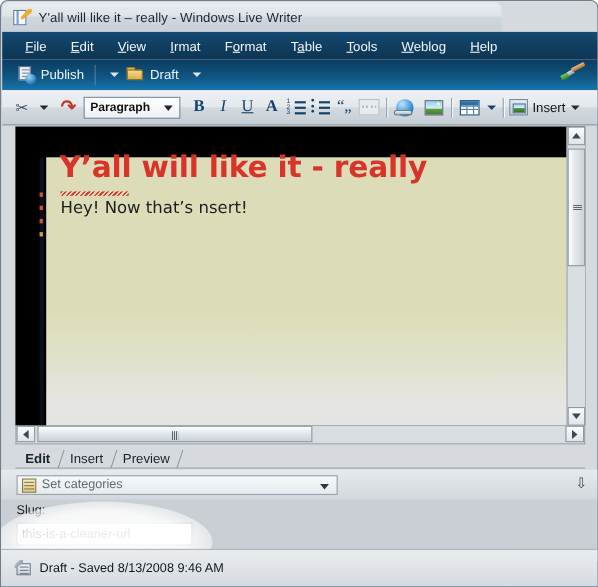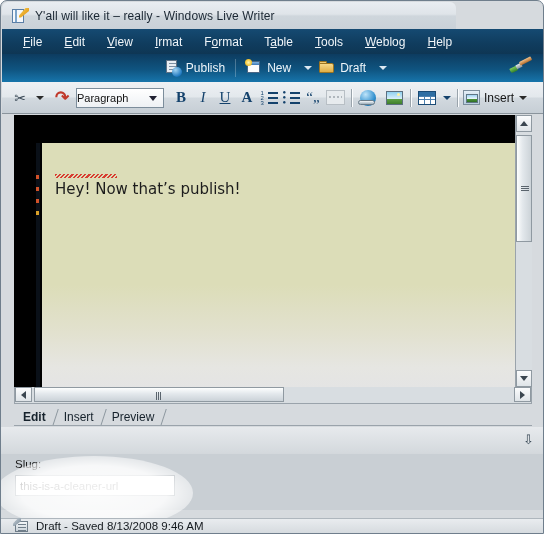--- a/index.html
+++ b/index.html
@@ -103,23 +103,22 @@
 
   
   .pubbar {
     position: absolute;
     left: 1px; top: 53px;
     width: 542px;
     height: 28px;
     background: linear-gradient(to bottom, #0d3c60 0%, #0f5480 55%, #1775ab 100%);
     display: flex;
     align-items: center;
-    padding-left: 3px;
-    box-sizing: border-box;
-    justify-content: center;
+    padding-left: 9px;
+    box-sizing: border-box;
   }
   .pb-btn {
     display: flex;
     align-items: center;
     height: 22px;
     padding: 0 5px;
     color: #eef5fa;
     font-size: 12px;
     white-space: nowrap;
     cursor: default;
@@ -256,23 +255,24 @@
     font-size:17px; color:#c0392b; line-height:1; font-weight:bold;
     transform: scaleX(-1);
     display:inline-block;
   }
   .para-combo {
     height: 20px; width: 88px;
     background: linear-gradient(to bottom,#ffffff,#eef1f4);
     border: 1px solid #7c8d9b;
     box-sizing: border-box;
     display:flex; align-items:center;
-    font-size: 11px; color:#111; 
+    font-size: 11px; color:#111; padding-left:5px;
     margin-left: 3px; margin-right: 6px;
     position: relative;
+    font-weight: bold;
   }
   .para-combo .cbx-arrow {
     position:absolute; right:6px; top:7px;
     width:0;height:0;border-left:4px solid transparent;border-right:4px solid transparent;
     border-top:5px solid #223;
   }
   .btn-b { font-family:"Liberation Serif",serif; font-weight:bold; font-size:15px; color:#14426c;}
   .btn-i { font-family:"Liberation Serif",serif; font-style:italic; font-size:15px; color:#14426c;}
   .btn-u { font-family:"Liberation Serif",serif; font-size:15px; color:#14426c; text-decoration:underline;}
   .btn-a { font-family:"Liberation Serif",serif; font-weight:bold; font-size:15px; color:#14426c;}
@@ -492,21 +492,21 @@
   .glow {
     position:absolute; left:-6px; top:455px;
     width:198px; height:74px;
     border-radius:50%;
     background: radial-gradient(ellipse at center, rgba(255,255,255,0.93) 0%, rgba(255,255,255,0.86) 52%, rgba(255,255,255,0.30) 82%, rgba(255,255,255,0) 100%);
     pointer-events:none;
   }
 
   
   .statusbar {
-    position:absolute; left:0; bottom:0; width:544px; height:15px;
+    position:absolute; left:0; bottom:0; width:544px; height:34px;
     background: linear-gradient(to bottom,#e9ecef,#d6dbdf);
     border-top:1px solid #aeb6bd;
     display:flex; align-items:center; padding-left:13px;
     box-sizing:border-box;
   }
   .status-ico { width:16px;height:14px; position:relative; margin-right:6px; flex:0 0 auto;}
   .status-ico .bg {
     position:absolute; left:1px; top:2px; width:13px; height:11px;
     background: linear-gradient(to bottom,#f3f6f8,#c9d2d9);
     border:1px solid #6f7d89; box-sizing:border-box;
@@ -548,27 +548,20 @@
 
     <div class="pubbar">
       <div class="pb-btn">
         <span class="ic ic-publish">
             <span class="sheet"></span>
             <span class="globe"></span>
           </span>
         <span class="lbl">Publish</span>
       </div>
       <div class="pb-sep"></div>
-      <div class="pb-btn">
-        <span class="ic ic-new">
-            <span class="w"></span>
-            <span class="star"></span>
-          </span>
-        <span class="lbl">New</span>
-      </div>
       <div class="pb-arrow"></div>
       <div class="pb-btn">
         <span class="ic ic-open">
             <span class="f2"></span>
             <span class="f1"></span>
           </span>
         <span class="lbl">Draft</span>
       </div>
       <div class="pb-arrow"></div>
     </div>
@@ -659,22 +652,23 @@
     </div>
 
     <div class="canvas-wrap">
       <div class="page"></div>
       <div class="page-accent">
         <i style="top:32px"></i>
           <i style="top:44px"></i>
           <i style="top:56px"></i>
           <i style="top:68px;background:#d8a02a"></i>
       </div>
+      <div class="doc-title">Y’all will like it - really</div>
       <div class="squiggle"></div>
-      <div class="doc-body">Hey! Now that’s publish!</div>
+      <div class="doc-body">Hey! Now that’s nsert!</div>
 
       <div class="vscroll">
         <div class="vs-btn vs-up">
             <span class="tri-up"></span>
           </div>
         <div class="vs-thumb">
             <span class="vs-grip"></span>
           </div>
         <div class="vs-btn vs-down">
             <span class="tri-down"></span>
@@ -701,20 +695,25 @@
       <div class="tab">
           <span>Insert</span>
         </div>
       <div class="tab">
           <span>Preview</span>
         </div>
     </div>
     <div class="tabs-underline"></div>
 
     <div class="propbar">
+      <div class="combo combo-cats">
+        <span class="cat-ico"></span>
+        <span class="txt">Set categories</span>
+        <span class="arr"></span>
+      </div>
       <div class="chev-dbl">⇩</div>
     </div>
 
     <div class="slugpanel">
       <div class="slug-label">Slug:</div>
       <div class="slug-input">this-is-a-cleaner-url</div>
     </div>
     <div class="glow"></div>
 
     <div class="statusbar">

